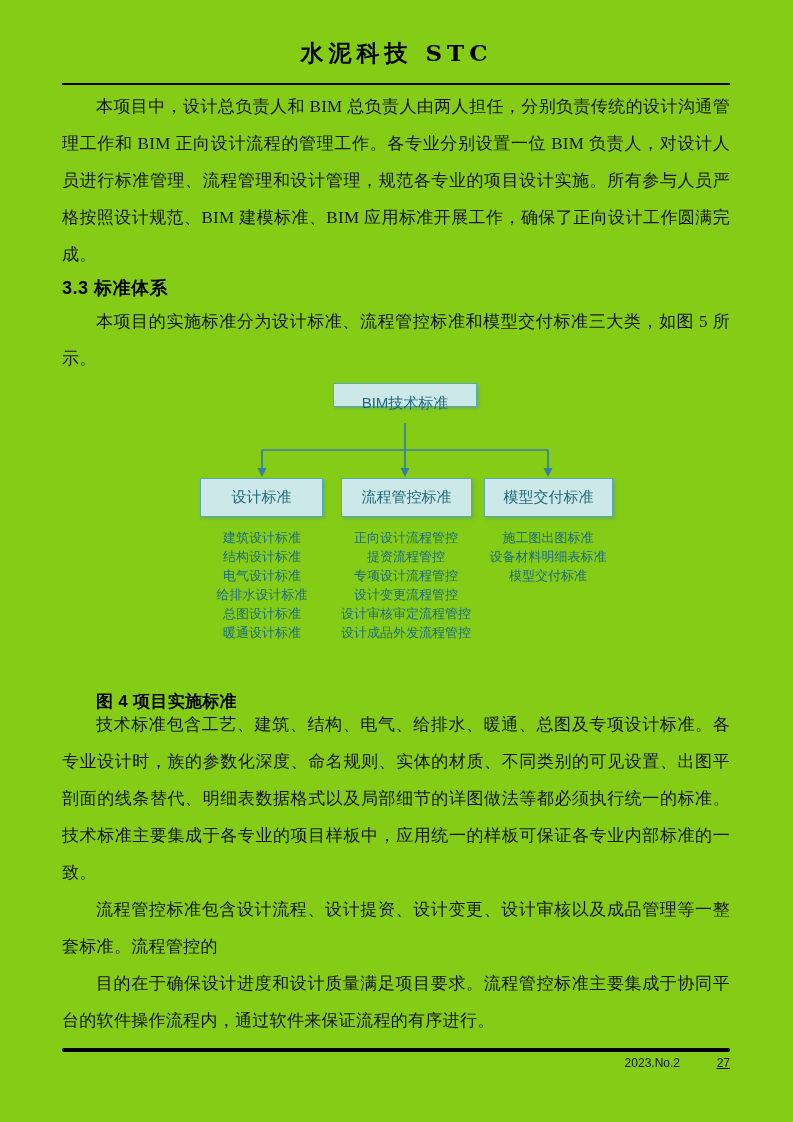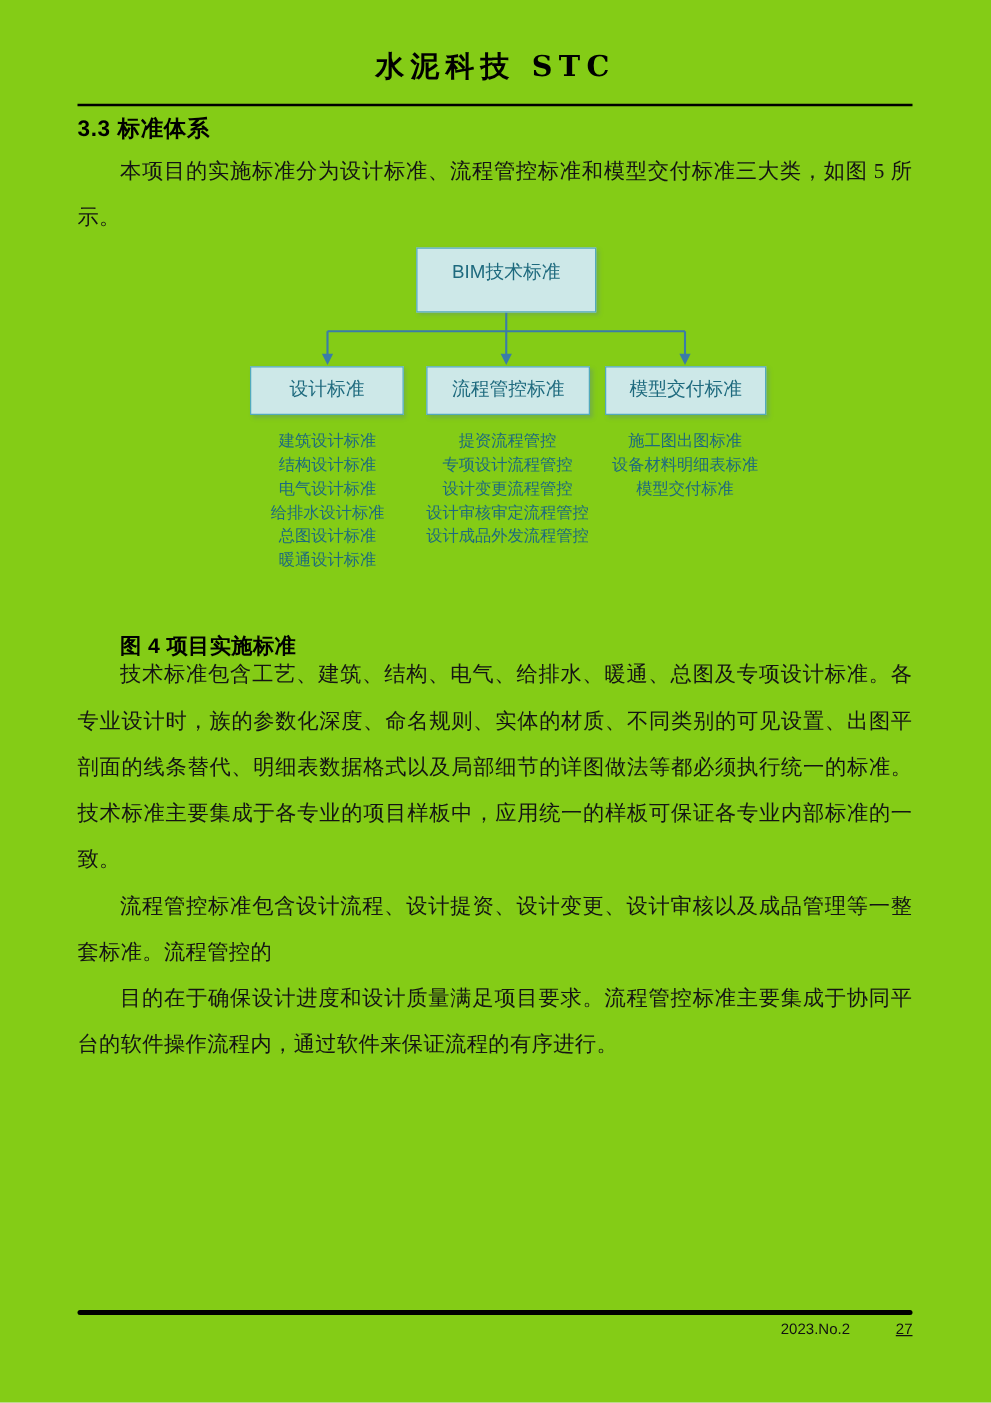--- a/index.html
+++ b/index.html
@@ -33,21 +33,21 @@
   .figure-area { position:relative; width:668px; height:306px; }
   .node {
     position:absolute; box-sizing:border-box;
     background:var(--node-fill,#cde8e8);
     border:1.5px solid var(--node-border,#52aabc);
     color:var(--node-text,#1e6a7e);
     font-family:"Liberation Sans","DejaVu Sans",sans-serif;
     font-size:15px; text-align:center;
     box-shadow:2px 2px 3px rgba(90,130,140,0.35);
   }
-  .node-root { left:271px; top:6px;  width:144px; height:52px; line-height:37px; }
+  .node-root { left:271px; top:6px;  width:144px; height:24px; line-height:37px; }
   .node-b0   { left:138px; top:101px; width:123px; height:39px; line-height:36px; }
   .node-b1   { left:279px; top:101px; width:131px; height:39px; line-height:36px; }
   .node-b2   { left:422px; top:101px; width:129px; height:39px; line-height:36px; }
   .connectors { position:absolute; left:0; top:0; width:668px; height:110px; }
   .branch-list {
     position:absolute; top:151px; width:200px; margin:0; padding:0;
     list-style:none; text-align:center;
     font-family:"Liberation Sans","DejaVu Sans",sans-serif;
     font-size:13px; line-height:19px; color:var(--node-text,#1e6a7e);
   }
@@ -73,20 +73,21 @@
 </style>
 </head>
 <body>
 
 <div class="page">
 
   <div class="journal-title">水泥科技 STC</div>
   <div class="header-rule"></div>
 
   <div class="body-col">
+    <p>本项目中，设计总负责人和 BIM 总负责人由两人担任，分别负责传统的设计沟通管理工作和 BIM 正向设计流程的管理工作。各专业分别设置一位 BIM 负责人，对设计人员进行标准管理、流程管理和设计管理，规范各专业的项目设计实施。所有参与人员严格按照设计规范、BIM 建模标准、BIM 应用标准开展工作，确保了正向设计工作圆满完成。</p>
 
     <h3 class="section-heading">3.3 标准体系</h3>
 
     <p>本项目的实施标准分为设计标准、流程管控标准和模型交付标准三大类，如图 5 所示。</p>
 
     <div class="figure-area">
       <svg class="connectors" viewBox="0 0 668 110" xmlns="http://www.w3.org/2000/svg">
         <path d="M343 46 V73 M200 73 H486 M200 73 V92 M343 73 V92 M486 73 V92" fill="none" stroke="var(--connector,#3a7ca8)" stroke-width="1.7"></path>
         <polygon points="195.5,91 204.5,91 200,100" fill="var(--connector,#3a7ca8)"></polygon>
         <polygon points="338.5,91 347.5,91 343,100" fill="var(--connector,#3a7ca8)"></polygon>
@@ -100,20 +101,21 @@
 
       <ul class="branch-list list-0">
         <li>建筑设计标准</li>
         <li>结构设计标准</li>
         <li>电气设计标准</li>
         <li>给排水设计标准</li>
         <li>总图设计标准</li>
         <li>暖通设计标准</li>
       </ul>
       <ul class="branch-list list-1">
+        <li>正向设计流程管控</li>
         <li>提资流程管控</li>
         <li>专项设计流程管控</li>
         <li>设计变更流程管控</li>
         <li>设计审核审定流程管控</li>
         <li>设计成品外发流程管控</li>
       </ul>
       <ul class="branch-list list-2">
         <li>施工图出图标准</li>
         <li>设备材料明细表标准</li>
         <li>模型交付标准</li>

